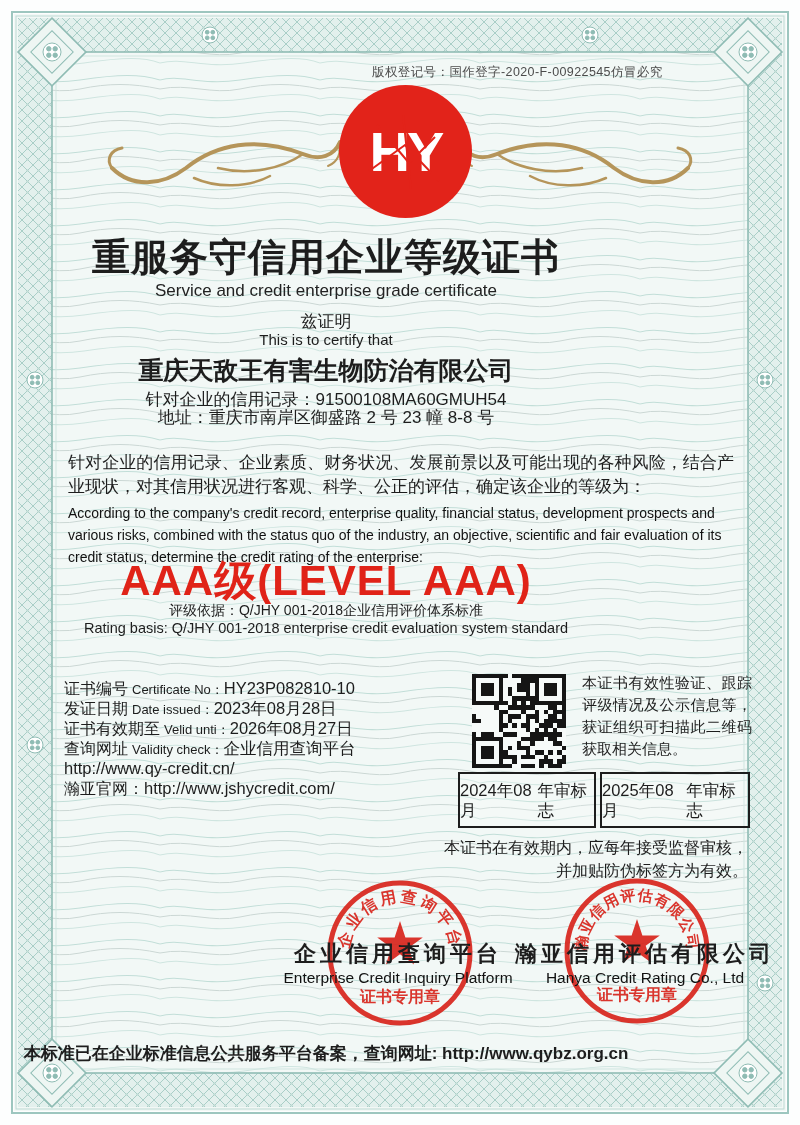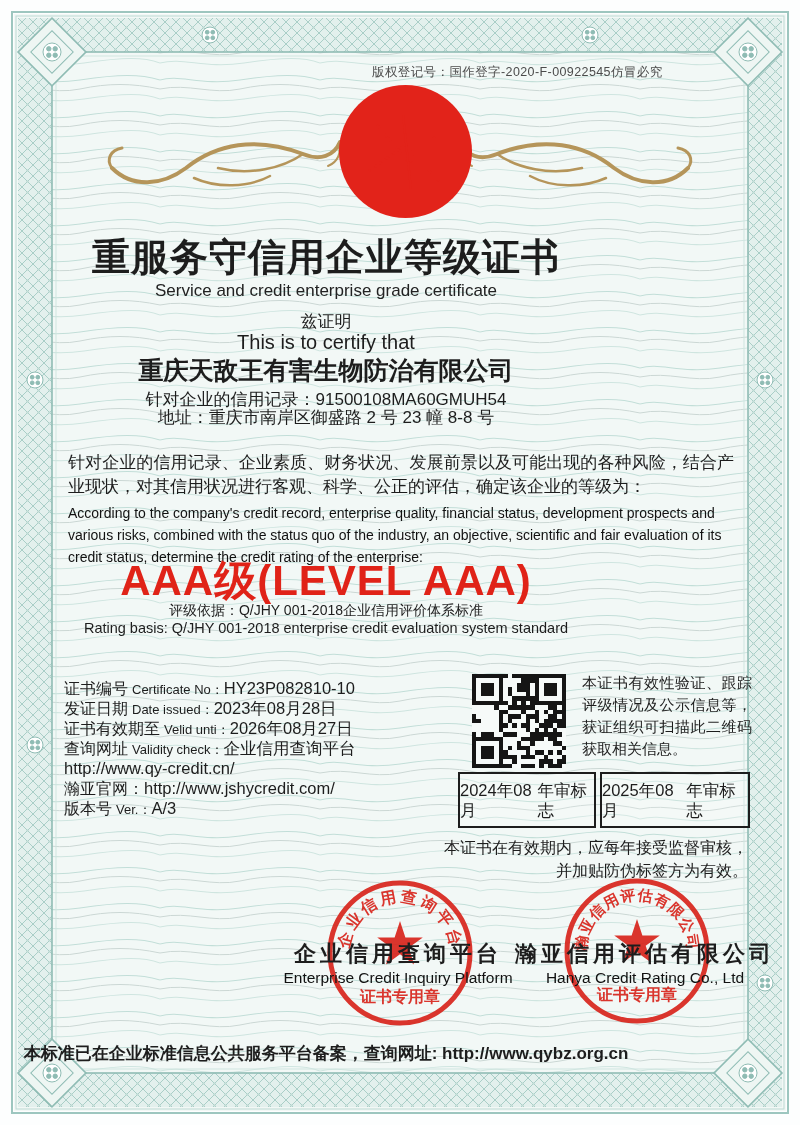--- a/index.html
+++ b/index.html
@@ -22,21 +22,21 @@
   .flourish-right{left:452px;transform:scaleX(-1);}
   .logo{position:absolute;left:339px;top:85px;width:133px;height:133px;border-radius:50%;
     background:#e2231a;z-index:3;display:flex;align-items:center;justify-content:center;}
   .logo-text{color:#fff;font-size:56px;font-weight:800;letter-spacing:-3px;line-height:1;
     font-family:"Liberation Sans","DejaVu Sans",sans-serif;}
   .logo-cracks{position:absolute;left:0;top:0;}
 
   .title-zh{position:absolute;top:232px;font-size:38px;font-weight:700;letter-spacing:1px;z-index:3;}
   .title-en{position:absolute;top:281px;font-size:17px;color:#222;z-index:3;}
   .certify-zh{position:absolute;top:310px;font-size:17px;z-index:3;}
-  .certify-en{position:absolute;top:331px;font-size:20px;z-index:3;}
+  .certify-en{position:absolute;top:331px;font-size:15px;z-index:3;}
   .company{position:absolute;top:354px;font-size:25px;font-weight:800;z-index:3;}
   .code-line{position:absolute;top:388px;font-size:17px;z-index:3;}
   .addr-line{position:absolute;top:406px;font-size:17px;z-index:3;}
 
   .para{position:absolute;left:68px;width:666px;z-index:3;}
   .para-zh{top:451px;font-size:17px;line-height:24px;text-align:justify;}
   .para-en{top:502px;font-size:14px;line-height:22px;text-align:left;color:#111;}
 
   .rating{position:absolute;top:553px;font-size:42px;font-weight:800;color:#e02318;letter-spacing:1px;z-index:3;}
   .basis-zh{position:absolute;top:602px;font-size:14px;z-index:3;}
@@ -197,20 +197,21 @@
   <g fill="none" stroke="#b5955a" stroke-linecap="round">
     <path d="M14 58 C 34 78, 64 76, 88 58 C 118 34, 158 26, 205 44 C 222 51, 236 46, 242 32" stroke-width="4"></path>
     <path d="M14 58 C 8 50, 12 40, 24 38" stroke-width="3"></path>
     <path d="M205 44 C 185 58, 152 66, 120 58" stroke-width="2.5"></path>
     <path d="M96 68 C 118 78, 150 78, 172 66" stroke-width="2.5"></path>
     <path d="M240 34 C 244 42, 240 52, 230 56" stroke-width="2"></path>
   </g>
 </svg>
 
 <div class="logo">
+  <span class="logo-text">HY</span>
   <svg class="logo-cracks" width="133" height="133">
     <g stroke="#e2231a" stroke-width="2" fill="none">
       <path d="M38 40 L70 78 L96 52"></path>
         <path d="M30 86 L66 60 L100 96"></path>
         <path d="M64 30 L72 104"></path>
     </g>
   </svg>
 </div>
 
 <div class="title-zh ctr">重服务守信用企业等级证书</div>
@@ -228,21 +229,20 @@
 <div class="basis-zh ctr">评级依据：Q/JHY 001-2018企业信用评价体系标准</div>
 <div class="basis-en ctr">Rating basis: Q/JHY 001-2018 enterprise credit evaluation system standard</div>
 
 <div class="details">
   <div class="d-row"><span class="zh">证书编号</span><span class="en">Certificate No：</span><span class="val">HY23P082810-10</span></div>
   <div class="d-row"><span class="zh">发证日期</span><span class="en">Date issued：</span><span class="val">2023年08月28日</span></div>
   <div class="d-row"><span class="zh">证书有效期至</span><span class="en">Velid unti：</span><span class="val">2026年08月27日</span></div>
   <div class="d-row"><span class="zh">查询网址</span><span class="en">Validity check：</span><span class="val">企业信用查询平台</span></div>
   <div class="d-row"><span class="val">http://www.qy-credit.cn/</span></div>
   <div class="d-row"><span class="zh">瀚亚官网：</span><span class="val">http://www.jshycredit.com/</span></div>
-  <div class="d-row"><span class="zh">版本号</span><span class="en">Ver.：</span><span class="val">A/3</span></div>
 </div>
 
 <div class="qr-wrap">
   <svg width="94" height="94" viewBox="0 0 21 21" fill="#151515" shape-rendering="crispEdges">
       <rect x="0" y="0" width="1" height="1"></rect>
       <rect x="1" y="0" width="1" height="1"></rect>
       <rect x="2" y="0" width="1" height="1"></rect>
       <rect x="3" y="0" width="1" height="1"></rect>
       <rect x="4" y="0" width="1" height="1"></rect>
       <rect x="5" y="0" width="1" height="1"></rect>

